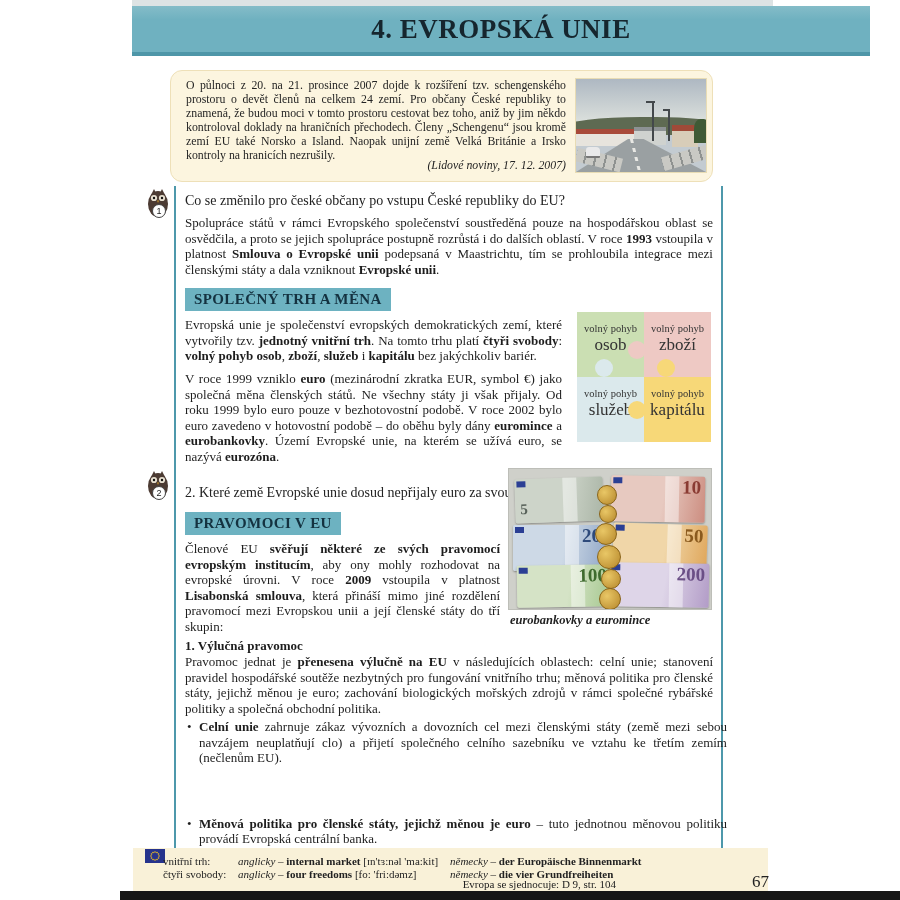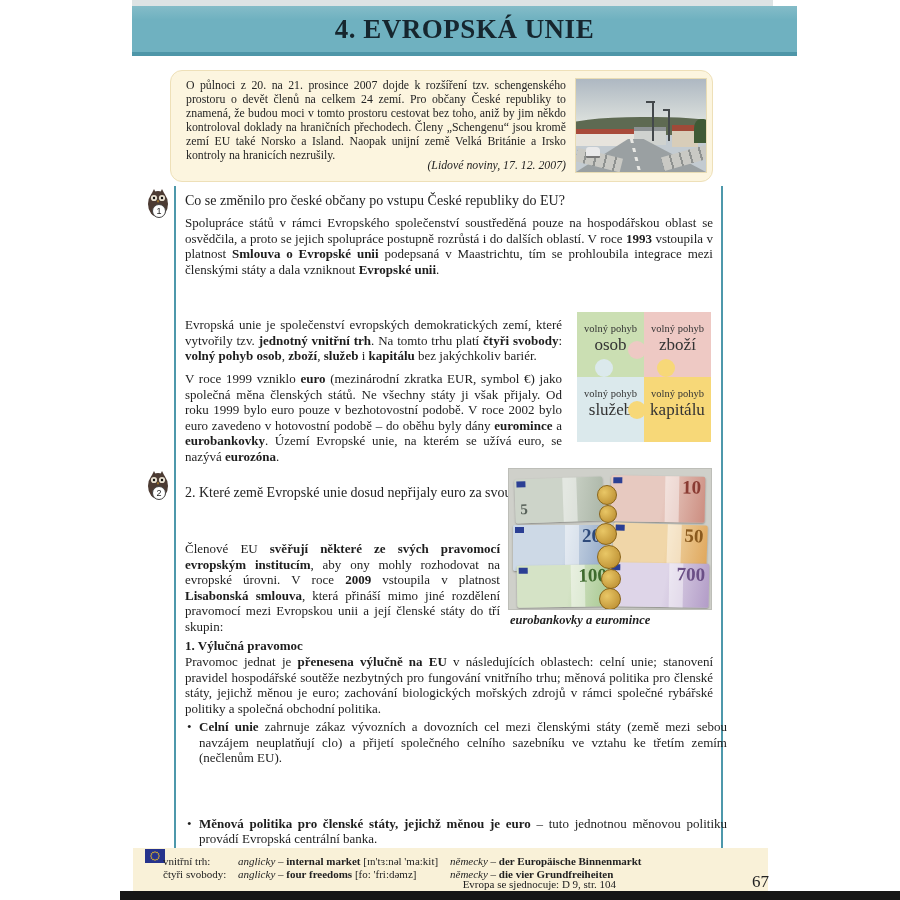--- a/index.html
+++ b/index.html
@@ -1,21 +1,21 @@
 <!DOCTYPE html>
 <html><head>
 <meta charset="utf-8">
 <style>
   html,body{margin:0;padding:0;background:#ffffff;}
   #canvas{position:relative;width:900px;height:900px;background:#ffffff;overflow:hidden;
           font-family:"Liberation Serif","DejaVu Serif",serif;color:#1d1d1d;}
   .abs{position:absolute;}
   
   .topstrip{position:absolute;left:132px;top:0;width:641px;height:6px;background:#dde3e4;}
-  .chapter-bar{position:absolute;left:132px;top:6px;width:665px;height:46px;
+  .chapter-bar{position:absolute;left:132px;top:6px;width:738px;height:46px;
       background:linear-gradient(#84bcc8,#6fb1c0 30%,#6fb1c0);border-bottom:4px solid #4e96a8;
       display:flex;align-items:center;justify-content:center;}
   .chapter-bar span{font-size:27px;font-weight:bold;letter-spacing:.5px;color:#16262e;}
   
   .quote-box{position:absolute;left:170px;top:70px;width:541px;height:110px;background:#fcf5df;
       border:1px solid #eee0b8;border-radius:12px;}
   .quote-text{position:absolute;left:186px;top:79px;width:380px;font-size:11.8px;line-height:13.9px;
       text-align:justify;color:#242424;}
   .quote-cite{position:absolute;left:300px;top:158px;width:266px;text-align:right;font-size:11.8px;
       font-style:italic;color:#242424;}
@@ -140,20 +140,21 @@
       <circle cx="8" cy="10" r="1.2" fill="#111"></circle>
       <circle cx="16" cy="10" r="1.2" fill="#111"></circle>
       <path d="M11 12.5 L13 12.5 L12 15 Z" fill="#c9952c"></path>
     </svg>
     <span class="owl-num">1</span>
   </div>
   <div class="abs qline" style="left:185px;top:193px;width:520px;">Co se změnilo pro české občany po vstupu České republiky do EU?</div>
 
   <div class="abs para" style="left:185px;top:215px;width:528px;"><span>Spolupráce států v rámci Evropského společenství soustředěná pouze na hospodářskou oblast se osvědčila, a proto se jejich spolupráce postupně rozrůstá i do dalších oblastí. V roce </span><b>1993</b><span> vstoupila v platnost </span><b>Smlouva o Evropské unii</b><span> podepsaná v Maastrichtu, tím se prohloubila integrace mezi členskými státy a dala vzniknout </span><b>Evropské unii</b><span>.</span></div>
 
+  <div class="sec-head" style="left:185px;top:288px;">SPOLEČNÝ TRH A MĚNA</div>
   <div class="abs para" style="left:185px;top:317px;width:377px;"><span>Evropská unie je společenství evropských demokratických zemí, které vytvořily tzv. </span><b>jednotný vnitřní trh</b><span>. Na tomto trhu platí </span><b>čtyři svobody</b><span>: </span><b>volný pohyb osob</b><span>, </span><b>zboží</b><span>, </span><b>služeb</b><span> i </span><b>kapitálu</b><span> bez jakýchkoliv bariér.</span></div>
   <div class="abs para" style="left:185px;top:371px;width:377px;"><span>V roce 1999 vzniklo </span><b>euro</b><span> (mezinárodní zkratka EUR, symbol €) jako společná měna členských států. Ne všechny státy ji však přijaly. Od roku 1999 bylo euro pouze v bezhotovostní podobě. V roce 2002 bylo euro zavedeno v hotovostní podobě – do oběhu byly dány </span><b>euromince</b><span> a </span><b>eurobankovky</b><span>. Území Evropské unie, na kterém se užívá euro, se nazývá </span><b>eurozóna</b><span>.</span></div>
 
   <div class="puzzle">
     <div class="pz pz-green" style="left:0;top:0;">
       <span class="l1">volný pohyb</span>
       <span class="l2">osob</span>
     </div>
     <div class="pz pz-pink" style="left:67px;top:0;">
       <span class="l1">volný pohyb</span>
@@ -181,20 +182,21 @@
       <circle cx="8" cy="10" r="3.1" fill="#e8e0d0"></circle>
       <circle cx="16" cy="10" r="3.1" fill="#e8e0d0"></circle>
       <circle cx="8" cy="10" r="1.2" fill="#111"></circle>
       <circle cx="16" cy="10" r="1.2" fill="#111"></circle>
       <path d="M11 12.5 L13 12.5 L12 15 Z" fill="#c9952c"></path>
     </svg>
     <span class="owl-num">2</span>
   </div>
   <div class="abs qline" style="left:185px;top:485px;width:520px;">2. Které země Evropské unie dosud nepřijaly euro za svou měnu?</div>
 
+  <div class="sec-head" style="left:185px;top:512px;">PRAVOMOCI V EU</div>
   <div class="abs para" style="left:185px;top:541px;width:315px;"><span>Členové EU </span><b>svěřují některé ze svých pravomocí evropským institucím</b><span>, aby ony mohly rozhodovat na evropské úrovni. V roce </span><b>2009</b><span> vstoupila v platnost </span><b>Lisabonská smlouva</b><span>, která přináší mimo jiné rozdělení pravomocí mezi Evropskou unii a její členské státy do tří skupin:</span></div>
 
   <div class="money">
     <div class="note" style="left:6px;top:9px;width:88px;height:44px;transform:rotate(-2deg);background:linear-gradient(100deg,#cdd4c9 55%,#aab5a6);">
       <span class="flag"></span>
         <span class="band"></span>
       <span class="val" style="color:#58625a;right:auto;left:5px;top:22px;font-size:15px;">5</span>
     </div>
     <div class="note" style="left:102px;top:7px;width:94px;height:46px;transform:rotate(1deg);background:linear-gradient(100deg,#e7c9c0 55%,#cc8d80);">
       <span class="flag"></span>
@@ -212,21 +214,21 @@
       <span class="val" style="color:#8a5a1e;">50</span>
     </div>
     <div class="note" style="left:8px;top:96px;width:94px;height:42px;transform:rotate(-1deg);background:linear-gradient(100deg,#d5e3c6 55%,#a4c78e);">
       <span class="flag"></span>
         <span class="band"></span>
       <span class="val" style="color:#3f6b2e;">100</span>
     </div>
     <div class="note" style="left:100px;top:94px;width:100px;height:44px;transform:rotate(1deg);background:linear-gradient(100deg,#ded5e8 55%,#b29cc7);">
       <span class="flag"></span>
         <span class="band"></span>
-      <span class="val" style="color:#6b4f86;">700</span>
+      <span class="val" style="color:#6b4f86;">200</span>
     </div>
     <div class="coin" style="left:88px;top:16px;width:18px;height:18px;"></div>
     <div class="coin" style="left:90px;top:36px;width:16px;height:16px;"></div>
     <div class="coin" style="left:86px;top:54px;width:20px;height:20px;"></div>
     <div class="coin" style="left:88px;top:76px;width:22px;height:22px;"></div>
     <div class="coin" style="left:92px;top:100px;width:18px;height:18px;"></div>
     <div class="coin" style="left:90px;top:119px;width:20px;height:20px;"></div>
   </div>
   <div class="money-cap">eurobankovky a euromince</div>
 

